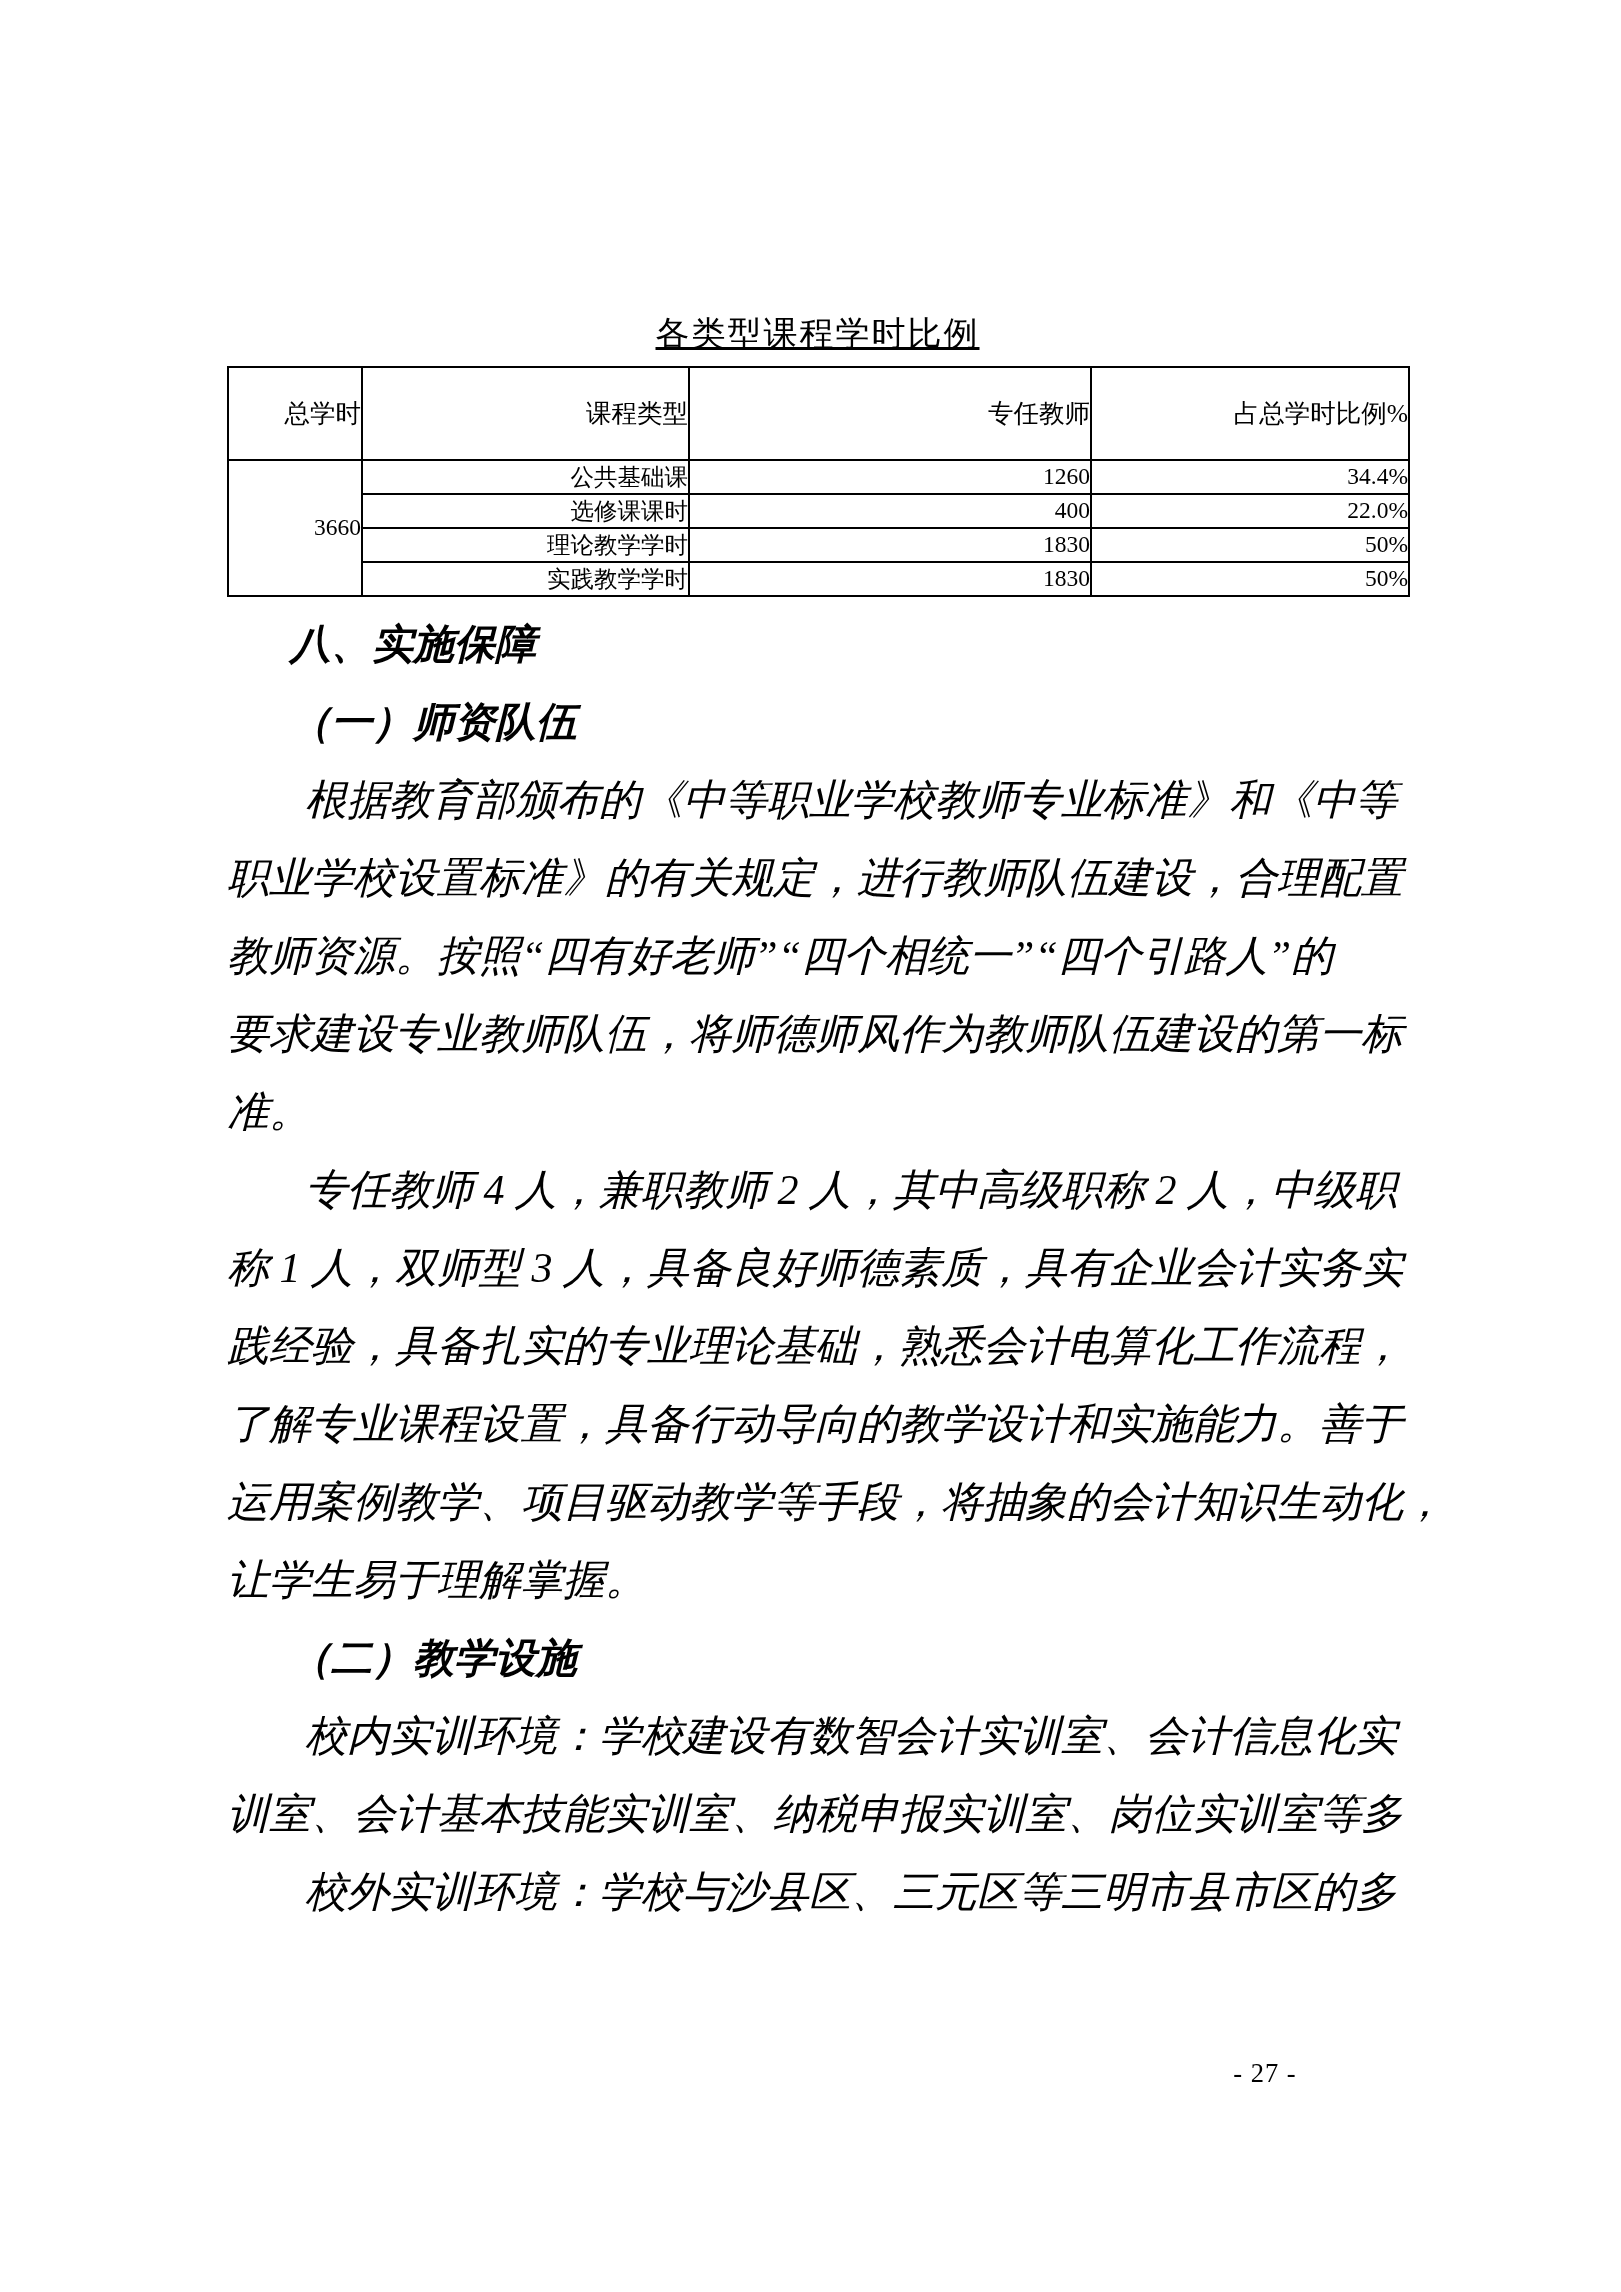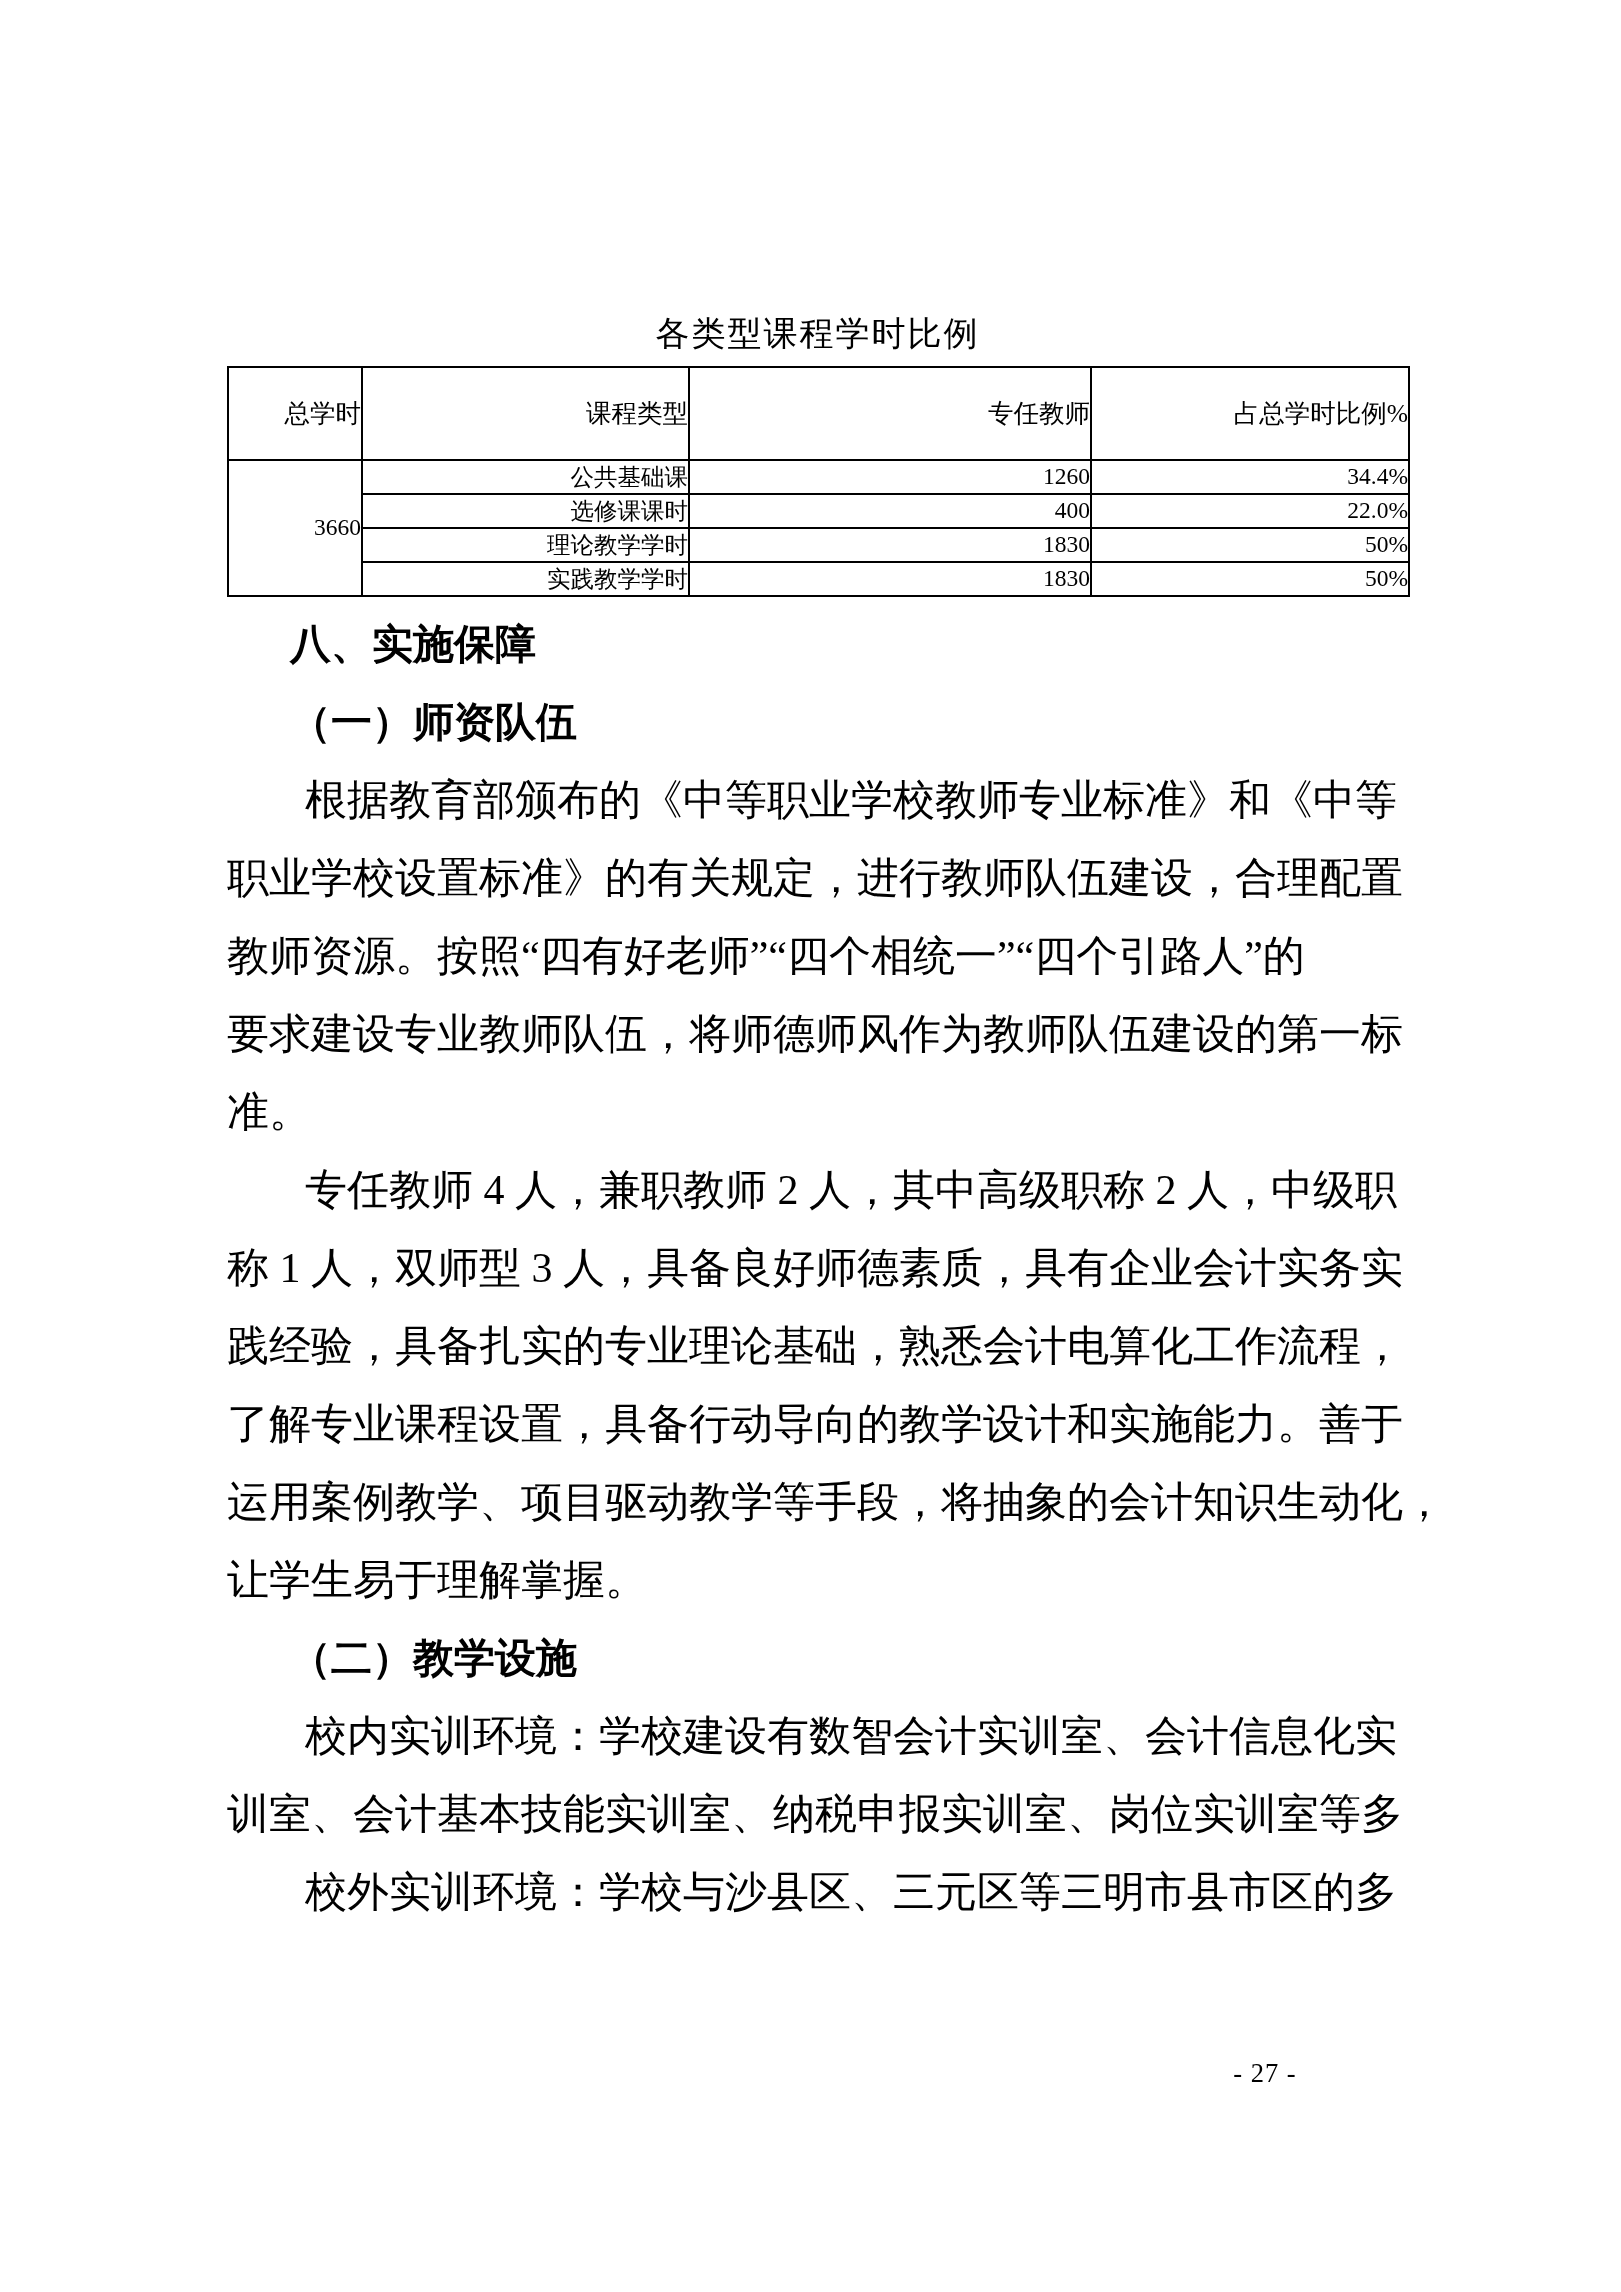--- a/index.html
+++ b/index.html
@@ -19,20 +19,21 @@
     left: 227px;
     top: 0;
     width: 1181px;
   }
   .table-title {
     margin-top: 312px;
     font-size: 34px;
     line-height: 43px;
     text-align: center;
     letter-spacing: 2px;
+    text-decoration: underline;
   }
   table.course-table {
     margin-top: 10.8px;
     width: 1181px;
     border-collapse: collapse;
     table-layout: fixed;
   }
   table.course-table th,
   table.course-table td {
     border: 2px solid #000;
@@ -40,21 +41,21 @@
     vertical-align: middle;
     font-weight: normal;
     padding: 0;
     overflow: hidden;
     white-space: nowrap;
   }
   table.course-table { border: 2.9px solid #000; }
   table.course-table th { height: 93px; font-size: 25.5px; }
   table.course-table td { height: 28px; font-size: 23.5px; }
   td.total-cell { font-size: 24.5px; margin-left: 48px; }
-  .body-text { margin-top: 7.8px; }
+  .body-text { margin-top: 7.8px; font-style: italic; }
   .line {
     height: 78px;
     line-height: 78px;
     font-size: 42px;
     white-space: nowrap;
   }
   .line.heading {
     font-family: "Liberation Sans", "DejaVu Sans", sans-serif;
     font-weight: bold;
     font-size: 41px;

